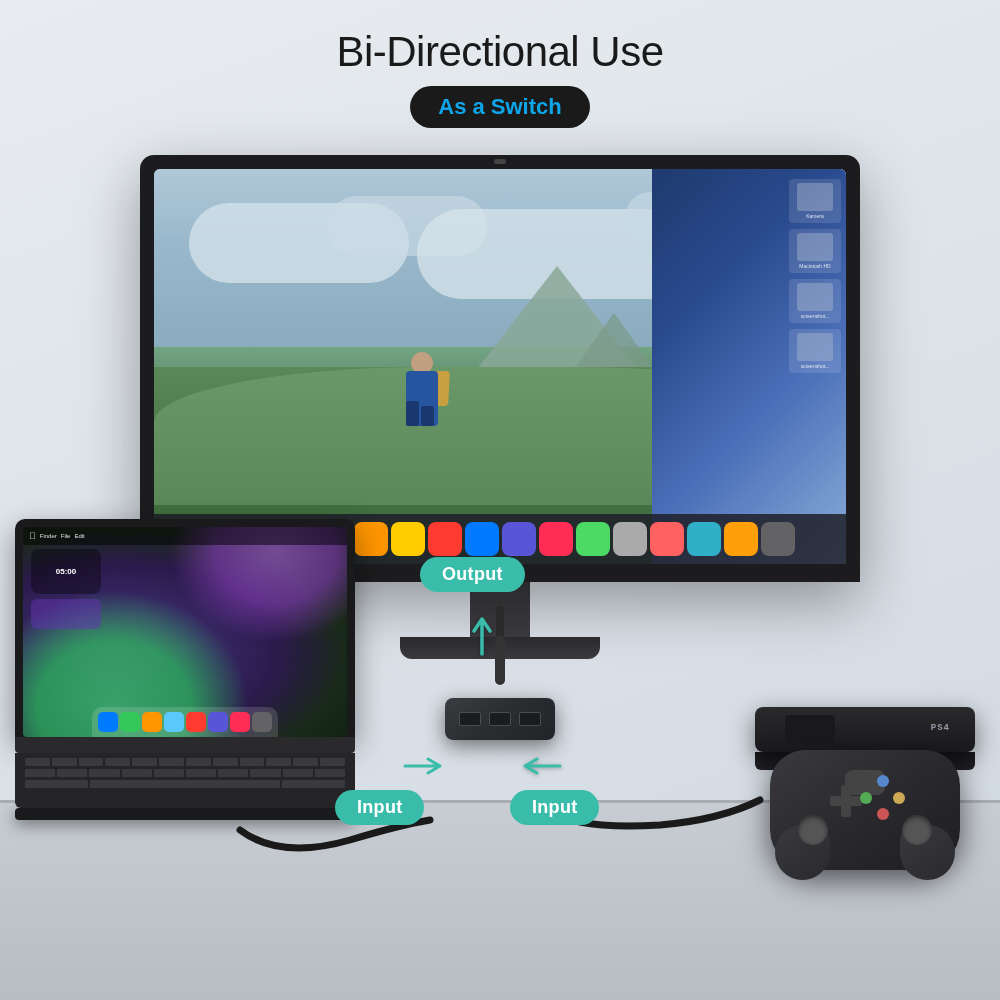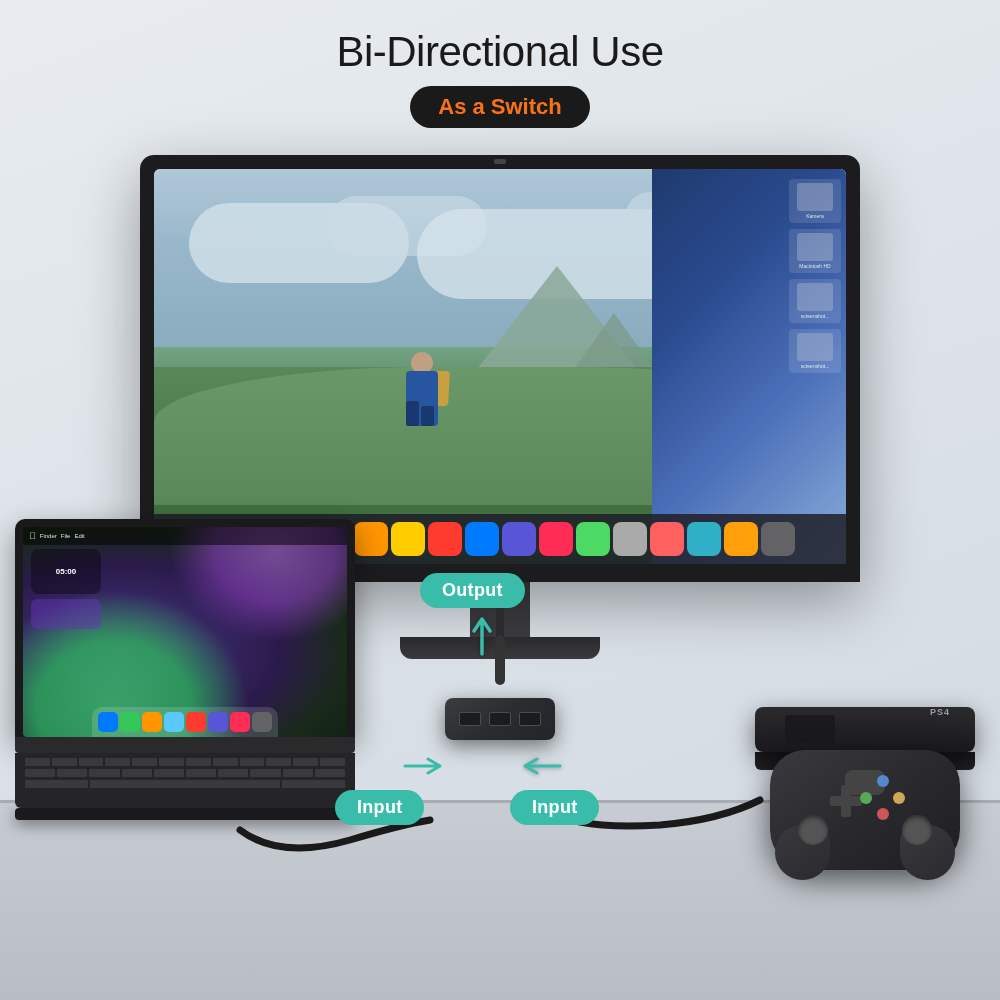--- a/index.html
+++ b/index.html
@@ -33,21 +33,21 @@
     .main-title {
       font-size: 42px;
       font-weight: 400;
       color: #1a1a1a;
       letter-spacing: -0.5px;
     }
 
     .badge {
       display: inline-block;
       background: #1a1a1a;
-      color: #f97316;
+      color: #0ea5e9;
       border-radius: 50px;
       padding: 8px 28px;
       font-size: 22px;
       font-weight: 600;
       margin-top: 10px;
     }
 
     
     .monitor-section {
       position: absolute;
@@ -489,25 +489,26 @@
       top: 8px;
       width: 50px;
       height: 28px;
       background: #1a1a1c;
       border-radius: 3px;
     }
 
     .console-ps-text {
       position: absolute;
       right: 25px;
-      top: 0;
+      top: 16px;
       font-size: 9px;
       font-weight: 900;
       color: #9a9aa8;
       letter-spacing: 1px;
+      font-family: Liberation Mono, monospace;
     }
 
     .console-base {
       width: 220px;
       height: 18px;
       background: linear-gradient(180deg, #1a1a1e 0%, #222226 100%);
       border-radius: 0 0 6px 6px;
     }
 
     
@@ -668,21 +669,21 @@
       left: 0;
       right: 0;
       height: 400px;
       z-index: 8;
       pointer-events: none;
     }
 
     
     .label-output {
       position: absolute;
-      bottom: 392px;
+      bottom: 408px;
       left: 50%;
       transform: translateX(-80px);
       z-index: 15;
     }
 
     .label-input-left {
       position: absolute;
       bottom: 175px;
       left: 50%;
       transform: translateX(-165px);

